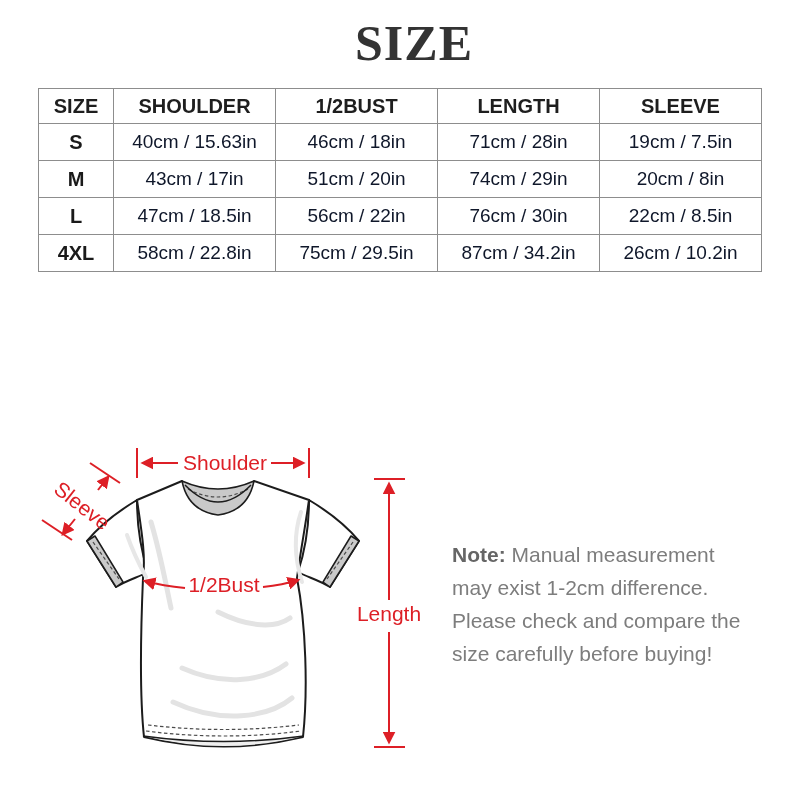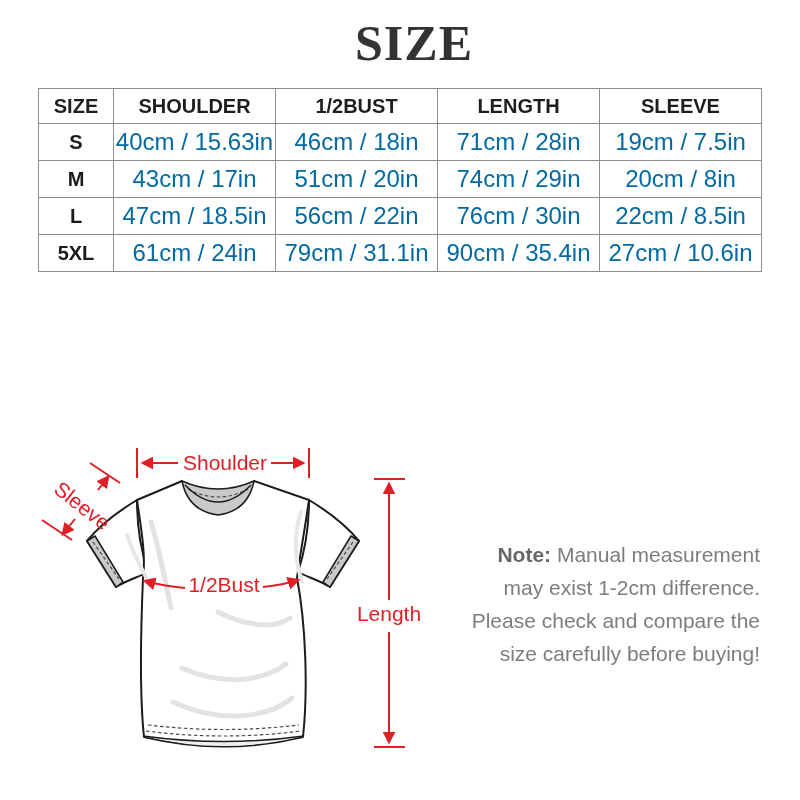--- a/index.html
+++ b/index.html
@@ -6,35 +6,35 @@
   #page{position:relative;width:800px;height:800px;background:#ffffff;overflow:hidden;
         font-family:"Liberation Sans","DejaVu Sans",sans-serif;padding-left:28px;}
   
   #title{position:absolute;top:14px;left:0;width:100%;text-align:center;
          font-family:"Liberation Serif","DejaVu Serif",serif;font-weight:bold;
          font-size:50px;letter-spacing:1px;color:#333;}
   
   #size-table{position:absolute;left:38px;top:88px;width:724px;border-collapse:collapse;table-layout:fixed;}
   #size-table th,#size-table td{border:1px solid #8d8d8d;text-align:center;vertical-align:middle;padding:0;}
   #size-table th{height:34px;font-size:20px;font-weight:bold;color:#1e1e1e;}
-  #size-table td{height:36px;font-size:24px;color:#0369a1;}
+  #size-table td{height:36px;font-size:19px;color:#0f172a;}
   #size-table td.sizecol{font-size:20px;font-weight:bold;color:#1a1a1a;}
   col.c-size{width:75px;} col.c-other{width:162px;}
   
   #diagram{position:absolute;left:30px;top:440px;overflow:visible;}
   .shirt-line{fill:#ffffff;stroke:#1c1c1c;stroke-width:2;stroke-linejoin:round;}
   .gray-part{fill:#c9c9c9;stroke:#1c1c1c;stroke-width:1.5;stroke-linejoin:round;}
   .thin-line{fill:none;stroke:#1c1c1c;stroke-width:1.5;}
   .stitch{fill:none;stroke:#4a4a4a;stroke-width:1.2;stroke-dasharray:3.5,2.5;}
   .fold{fill:none;stroke:#e3e3e3;stroke-width:5;stroke-linecap:round;}
   .fold-thin{fill:none;stroke:#e7e7e7;stroke-width:4;stroke-linecap:round;}
   .measure{stroke:#dd1f26;stroke-width:2;fill:none;}
   .mlabel{fill:#dd1f26;font-family:"Liberation Sans","DejaVu Sans",sans-serif;font-size:21px;}
   
-  #note{position:absolute;left:452px;top:538px;width:308px;font-size:21px;line-height:33px;color:#7d7d7d;text-align:right;}
+  #note{position:absolute;left:452px;top:538px;width:308px;font-size:21px;line-height:33px;color:#7d7d7d;}
   #note b{color:#666;font-weight:bold;}
 </style>
 </head>
 <body>
 
 <div id="page">
 
   <div id="title">SIZE</div>
 
   <table id="size-table">
@@ -70,25 +70,25 @@
         <td>20cm / 8in</td>
       </tr>
       <tr>
         <td class="sizecol">L</td>
         <td>47cm / 18.5in</td>
         <td>56cm / 22in</td>
         <td>76cm / 30in</td>
         <td>22cm / 8.5in</td>
       </tr>
       <tr>
-        <td class="sizecol">5XL</td>
-        <td>61cm / 24in</td>
-        <td>79cm / 31.1in</td>
-        <td>90cm / 35.4in</td>
-        <td>27cm / 10.6in</td>
+        <td class="sizecol">4XL</td>
+        <td>58cm / 22.8in</td>
+        <td>75cm / 29.5in</td>
+        <td>87cm / 34.2in</td>
+        <td>26cm / 10.2in</td>
       </tr>
     </tbody>
   </table>
 
   <svg id="diagram" width="400" height="330" viewBox="0 0 400 330">
     <defs>
       <marker id="arw" viewBox="0 0 10 10" refX="8" refY="5" markerWidth="6.5" markerHeight="6.5" orient="auto">
         <path d="M0,0 L10,5 L0,10 Z" fill="#dd1f26"></path>
       </marker>
     </defs>

